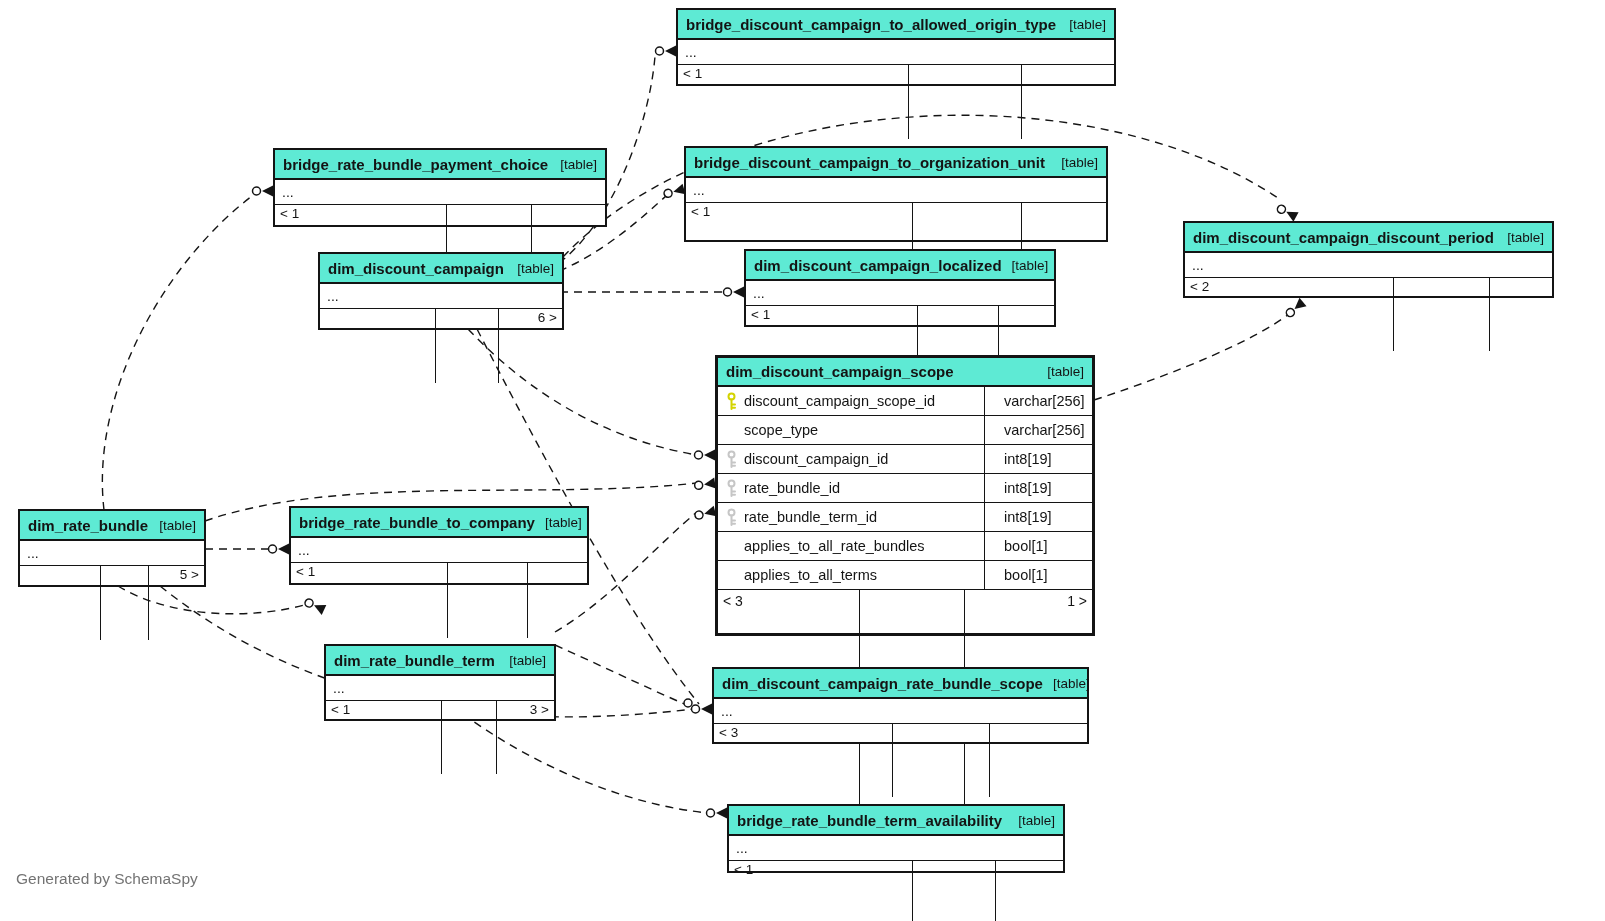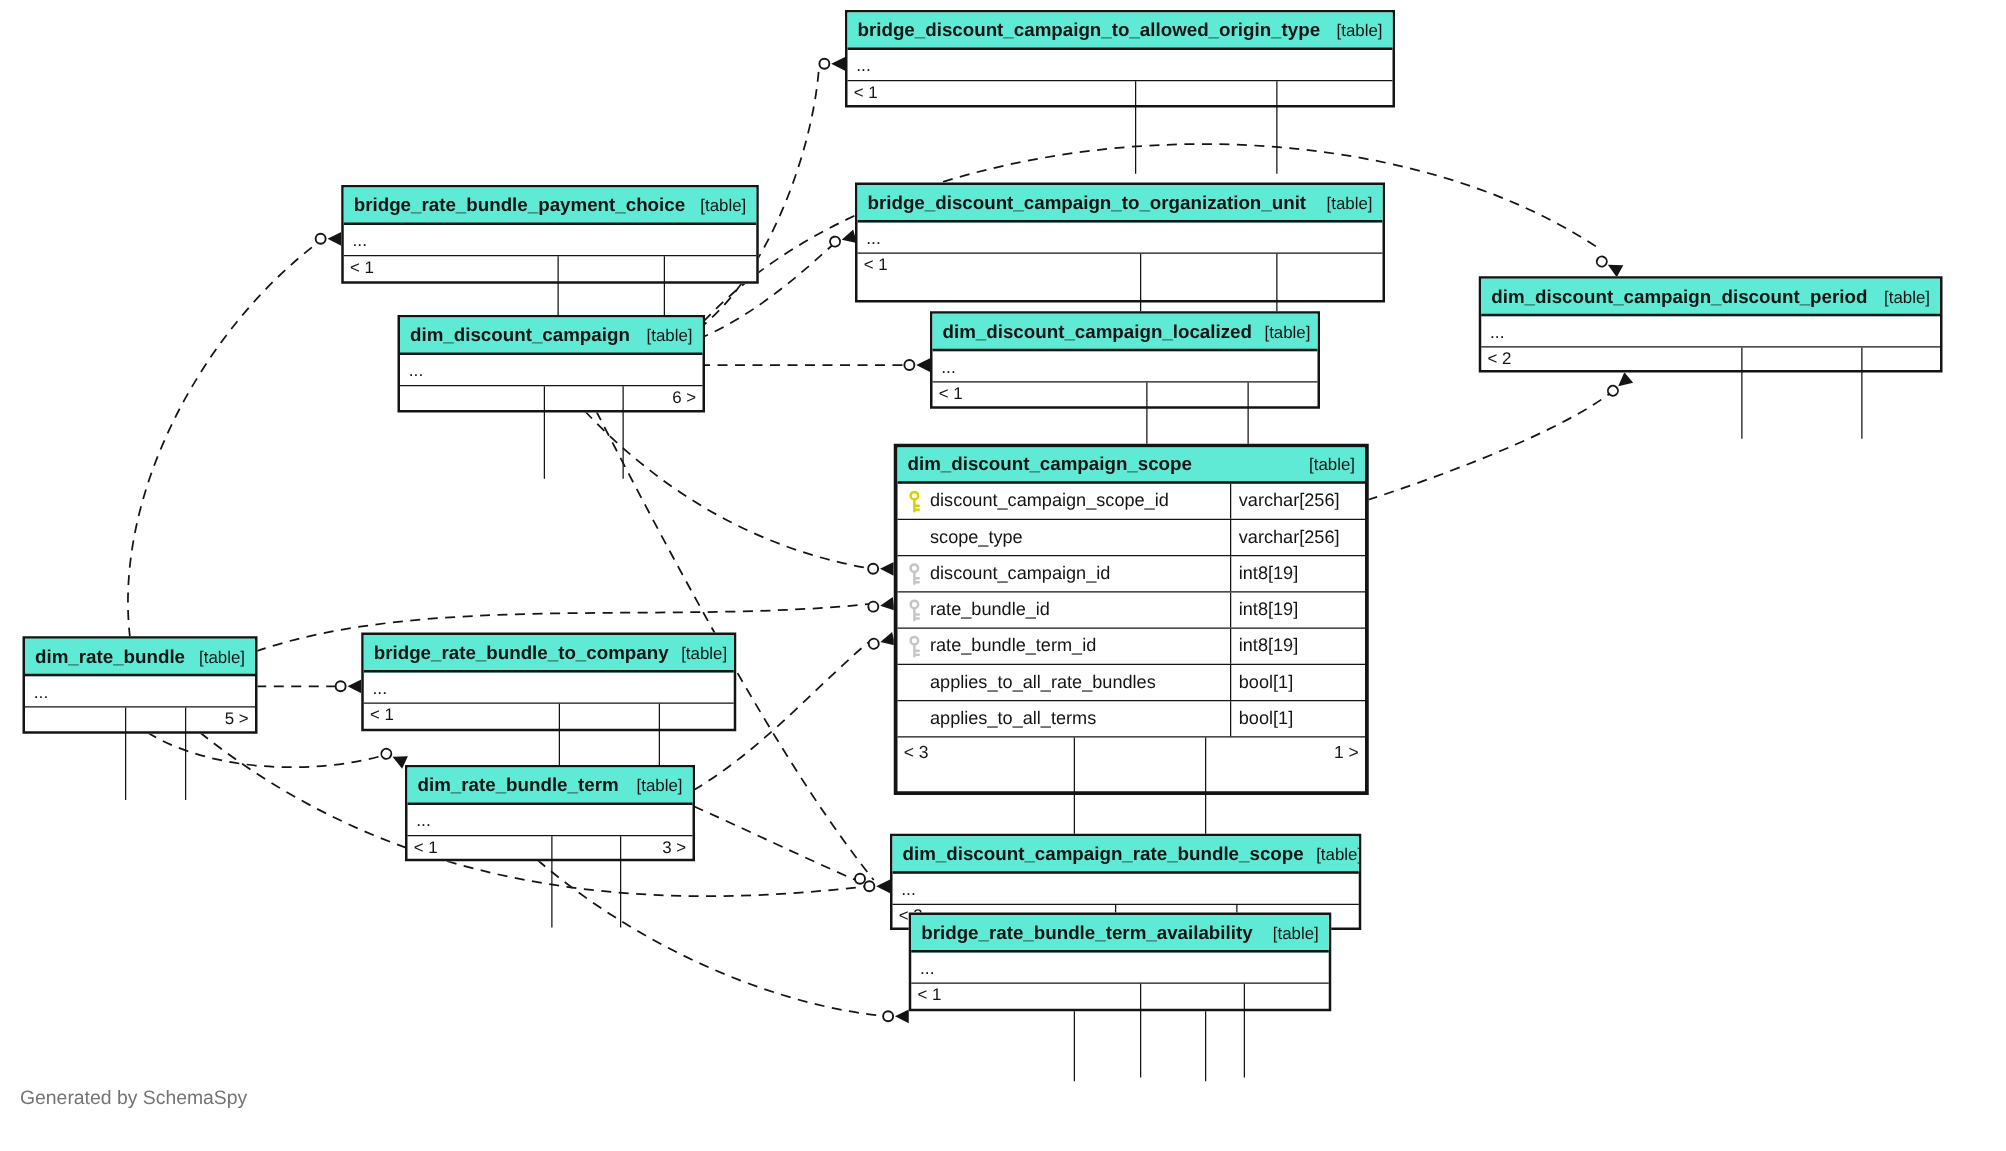--- a/index.html
+++ b/index.html
@@ -23,44 +23,44 @@
 
   
   .t-aot{left:676px;top:8px;width:440px;height:78px;}
   .t-pc {left:273px;top:148px;width:334px;height:79px;}
   .t-ou {left:684px;top:146px;width:424px;height:96px;}
   .t-dc {left:318px;top:252px;width:246px;height:78px;}
   .t-loc{left:744px;top:249px;width:312px;height:78px;}
   .t-dp {left:1183px;top:221px;width:371px;height:77px;}
   .t-rb {left:18px;top:509px;width:188px;height:78px;}
   .t-tc {left:289px;top:506px;width:300px;height:79px;}
-  .t-rbt{left:324px;top:612px;width:232px;height:77px;}
+  .t-rbt{left:324px;top:644px;width:232px;height:77px;}
   .t-rbs{left:712px;top:667px;width:377px;height:77px;}
-  .t-tav{left:727px;top:730px;width:338px;height:79px;}
+  .t-tav{left:727px;top:804px;width:338px;height:69px;}
 
   
   .t-aot .foot{grid-template-columns:53% 26% 21%;}
   .t-pc  .foot{grid-template-columns:52% 26% 22%;}
   .t-ou  .foot{grid-template-columns:54% 26% 20%;}
   .t-dc  .foot{grid-template-columns:48% 26% 26%;}
   .t-loc .foot{grid-template-columns:56% 26% 18%;}
   .t-dp  .foot{grid-template-columns:57% 26% 17%;}
   .t-rb  .foot{grid-template-columns:44% 26% 30%;}
   .t-tc  .foot{grid-template-columns:53% 27% 20%;}
   .t-rbt .foot{grid-template-columns:51% 24% 25%;}
   .t-rbs .foot{grid-template-columns:48% 26% 26%;}
   .t-tav .foot{grid-template-columns:55% 25% 20%;}
 
   
   .t-scope{left:715px;top:355px;width:380px;height:281px;border-width:3px;}
   .t-scope .hdr{height:27px;border-bottom-width:2px;}
   .t-scope .srow{display:grid;grid-template-columns:26px 240px 1fr;align-items:center;
                  height:28px;border-bottom:1.5px solid #141414;font-size:14.5px;}
   .t-scope .srow .ctype{border-left:1.5px solid #141414;height:100%;display:flex;
-                        align-items:center;padding-left:6px;}
+                        align-items:center;padding-left:19px;}
   .t-scope .keyslot{display:flex;justify-content:center;align-items:center;height:100%;}
   .t-scope .foot{grid-template-columns:38% 28% 34%;font-size:14px;}
   .t-scope .foot .fc{padding-top:3px;}
 
   .key{width:11px;height:19px;}
   .key.pk circle,.key.pk path{stroke:#d3d300;}
   .key.fk circle,.key.fk path{stroke:#c6c6c6;}
 
   #credit{position:absolute;left:16px;top:870px;font-size:15.5px;color:#737373;z-index:1;}
 </style>

